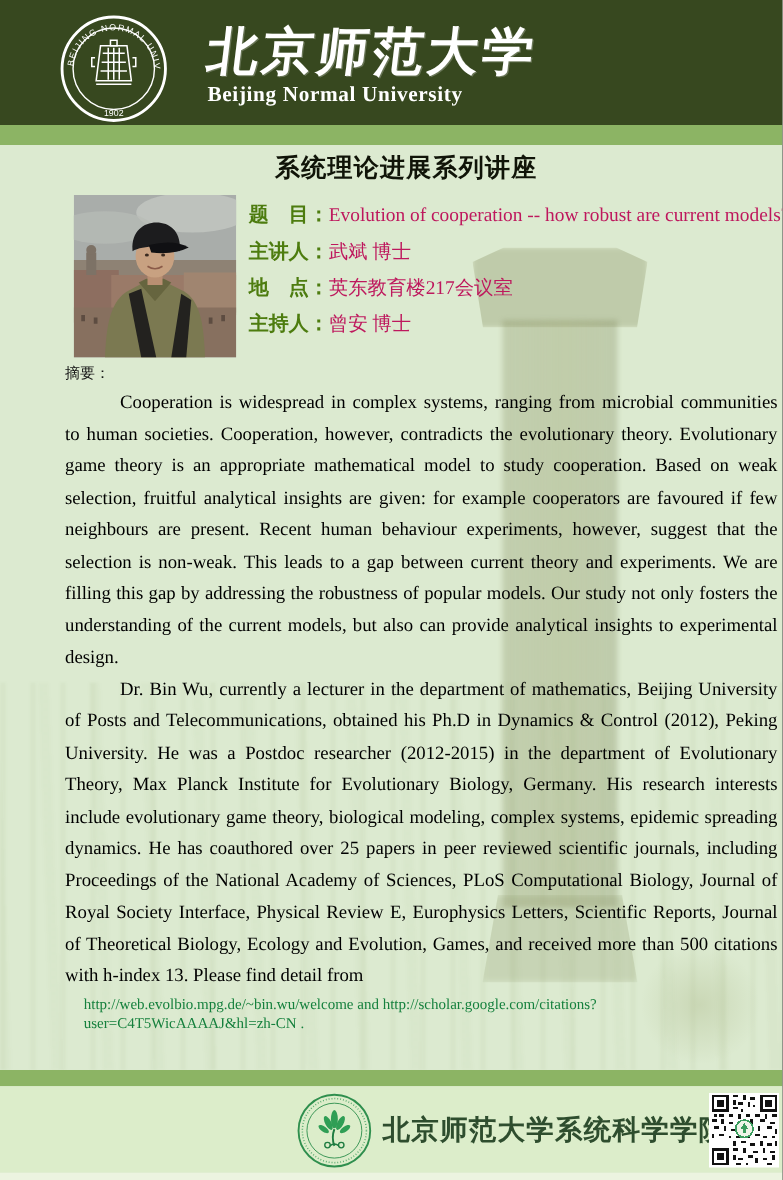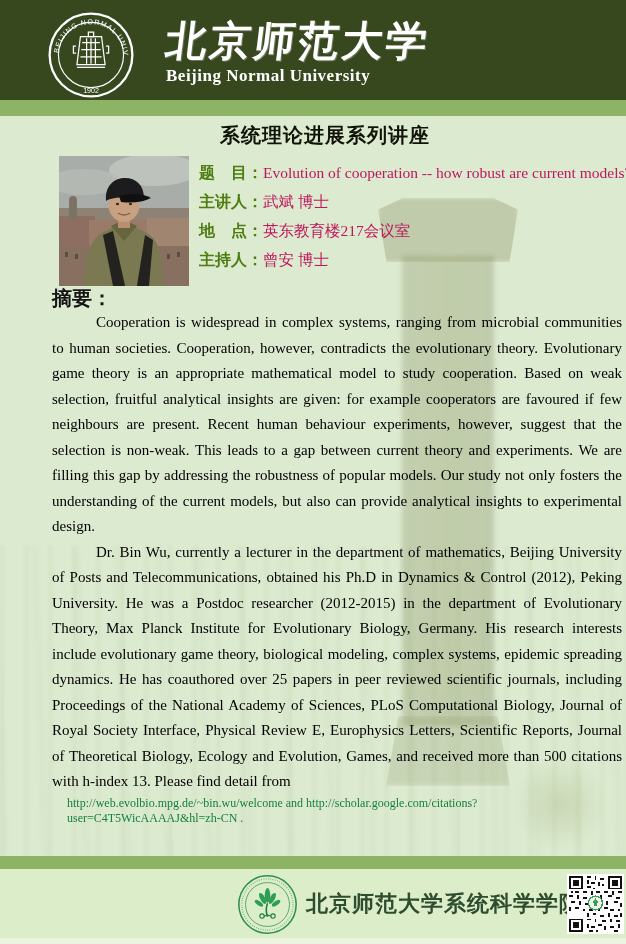--- a/index.html
+++ b/index.html
@@ -48,22 +48,22 @@
     font-size:20px;line-height:26px;color:#101408;letter-spacing:1px;
   }
   .lecture{position:relative;display:flex;margin:8px 18px 0 35px;}
   .photo{flex:none;width:130px;height:130px;}
   .info{margin-left:10px;margin-top:2px;}
   .row{font-size:15.5px;line-height:29px;white-space:nowrap;}
   .row .label{font-family:"Liberation Sans",sans-serif;font-weight:bold;font-size:16px;color:#4d7c0f;}
   .row .value{font-family:"Liberation Serif",serif;color:#be185d;}
   .sec-head{
     position:relative;margin:2px 0 2px 28px;
-    font-family:"Liberation Sans",sans-serif;font-weight:bold;
-    font-size:20px;line-height:20px;color:#141414;
+    font-family:"Liberation Sans",sans-serif;font-weight:normal;
+    font-size:12px;line-height:20px;color:#141414;
   }
   .para{
     position:relative;margin:0 28px;width:570px;
     font-size:15px;line-height:25.5px;text-align:justify;
     text-indent:44px;color:#000000;
   }
   .links{
     position:relative;margin:1px 0 0 43px;
     font-size:12px;line-height:15px;color:#15803d;letter-spacing:0;
   }

